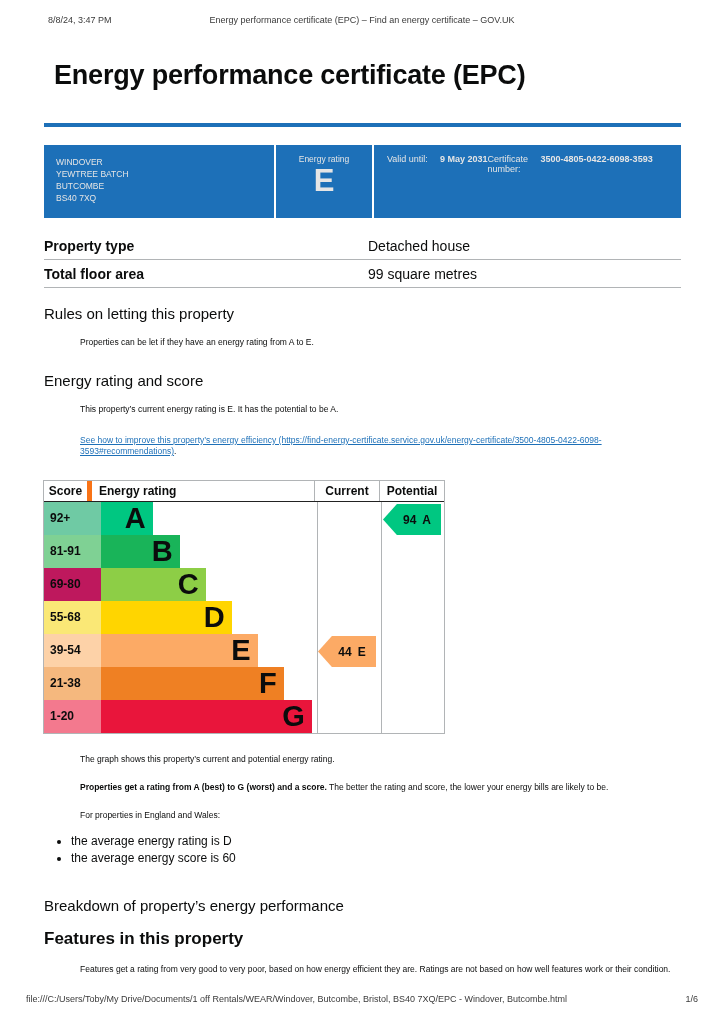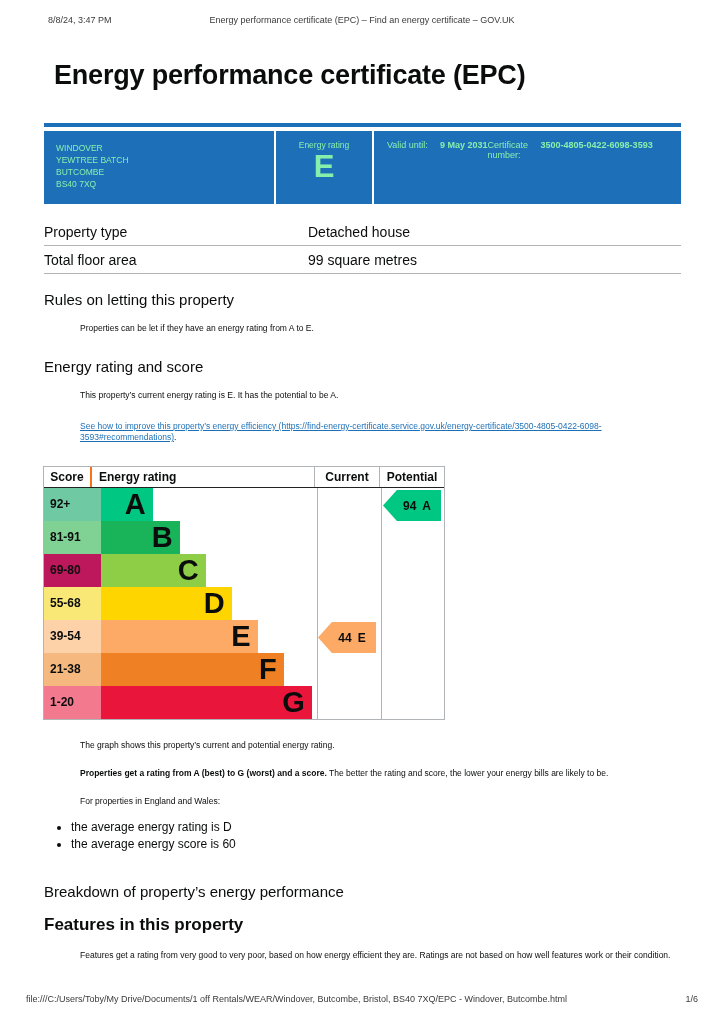--- a/index.html
+++ b/index.html
@@ -15,46 +15,46 @@
   .print-footer { position:absolute; top:994px; left:0; width:724px; font-size:9px; color:#3a3a3a; }
   .print-footer .pf-path { position:absolute; left:26px; top:0; max-width:620px; white-space:nowrap; }
   .print-footer .pf-page { position:absolute; right:26px; top:0; }
 
   
   .page { position:absolute; top:0; left:44px; width:637px; padding-top:60px; }
   h1.title { font-size:27px; font-weight:bold; margin-left:10px; letter-spacing:-0.2px; }
   .blue-rule { height:4px; background:#1d70b8; margin-top:32px; }
 
   
-  .summary-box { margin-top:4px; height:73px; display:flex; gap:2px; color:#86efac; }
+  .summary-box { margin-top:18px; height:73px; display:flex; gap:2px; color:#e5e5e5; }
   .sb-cell { background:#1d70b8; height:100%; }
   .sb-address { width:230px; padding:11px 12px; font-size:8.5px; line-height:12px; }
   .sb-rating { width:96px; text-align:center; padding-top:9px; }
   .sb-rating .sb-rating-label { font-size:8.5px; }
   .sb-rating .sb-rating-letter { font-size:31px; font-weight:bold; line-height:34px; }
   .sb-details { flex:1; padding:9px 20px 8px 13px; font-size:9px; display:flex; flex-direction:row; }
   .sb-row { display:flex; }
   .sb-label { width:53px; }
   .sb-value { font-weight:bold; }
   .sb-divider { height:1px; background:#fff; margin:8px 0 7px 0; }
 
   
   .prop-rows { margin-top:14px; }
   .prop-row { height:28px; display:flex; align-items:center; border-bottom:1px solid #b1b4b6; font-size:14px; }
-  .prop-label { width:264px; font-weight:normal; }
+  .prop-label { width:324px; font-weight:bold; }
 
   .mini-heading { font-size:15px; font-weight:normal; margin-top:17px; }
   p.body-text { font-size:8.5px; line-height:11px; margin-top:15px;padding-left:36px; }
   a.gov-link { color:#1d70b8; text-decoration:underline; overflow-wrap:anywhere; }
 
   
   .chart { margin-top:23px; margin-left:-1px; width:402px; border:1px solid #b1b4b6; position:relative; background:#fff; }
   .chart-header { display:flex; height:21px; border-bottom:1px solid #222; font-weight:bold; font-size:12px; }
   .ch-cell { display:flex; align-items:center; }
-  .ch-score { width:48px; justify-content:center; border-right:2px solid #f97316; }
+  .ch-score { width:48px; justify-content:center; border-right:5px solid #f97316; }
   .ch-rating { width:222px; padding-left:7px; }
   .ch-col { width:65px; justify-content:center; border-left:1px solid #b1b4b6; }
   .crow { display:flex; height:33px; }
   .c-score { width:58px; font-size:12px; font-weight:bold; padding-left:6px; line-height:33px; }
   .c-bandarea { width:222px; }
   .c-bar { height:33px; text-align:right; }
   .c-letter { font-size:29px; font-weight:bold; line-height:33px; padding-right:7px; }
   .c-col { width:65px; border-left:1px solid #b1b4b6; }
   .arrow {
     position:absolute; width:58px; height:31px;

